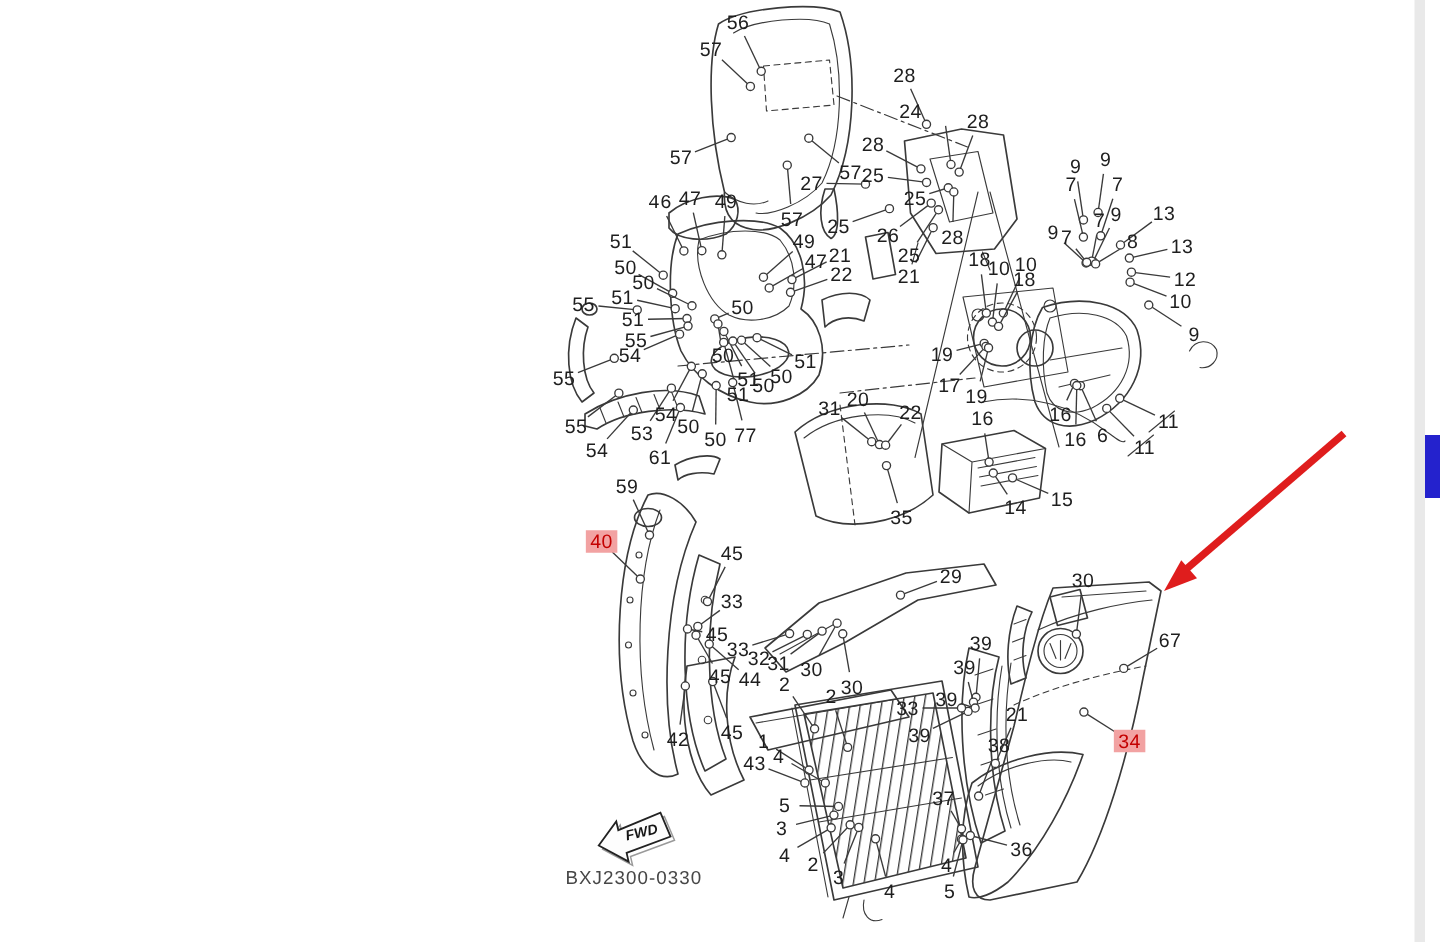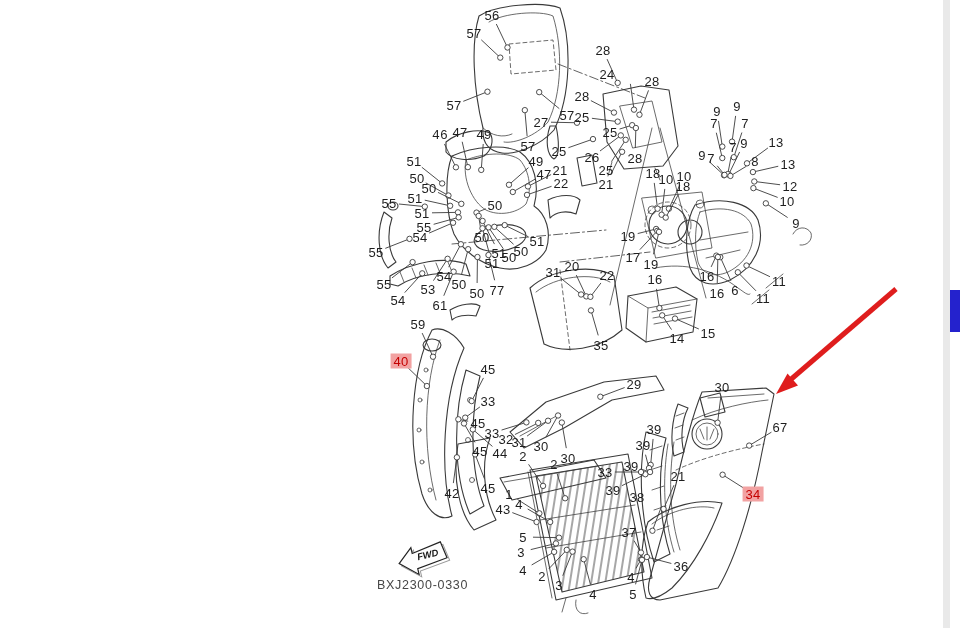--- a/index.html
+++ b/index.html
@@ -522,21 +522,21 @@
       <span class="callout" style="left: 593px; top: 594px;">4</span>
       <span class="callout" style="left: 654px; top: 429px;">39</span>
       <span class="callout" style="left: 643px; top: 445px;">39</span>
       <span class="callout" style="left: 631px; top: 466px;">39</span>
       <span class="callout" style="left: 613px; top: 490px;">39</span>
       <span class="callout" style="left: 605px; top: 472px;">33</span>
       <span class="callout" style="left: 629px; top: 532px;">37</span>
       <span class="callout" style="left: 631px; top: 577px;">4</span>
       <span class="callout" style="left: 633px; top: 594px;">5</span>
       <span class="callout" style="left: 681px; top: 566px;">36</span>
-      <span class="callout" style="left: 637px; top: 497px;">38</span>
+      <span class="callout" style="left: 666px; top: 497px;">38</span>
       <span class="callout" style="left: 678px; top: 476px;">21</span>
       <span class="callout" style="left: 722px; top: 387px;">30</span>
       <span class="callout" style="left: 780px; top: 427px;">67</span>
       <span class="callout hl" style="left: 753px; top: 494px;">34</span>
     </div>
 
   <div class="code">BXJ2300-0330</div>
 
   <div class="scroll-track"></div>
   <div class="scroll-thumb"></div>

